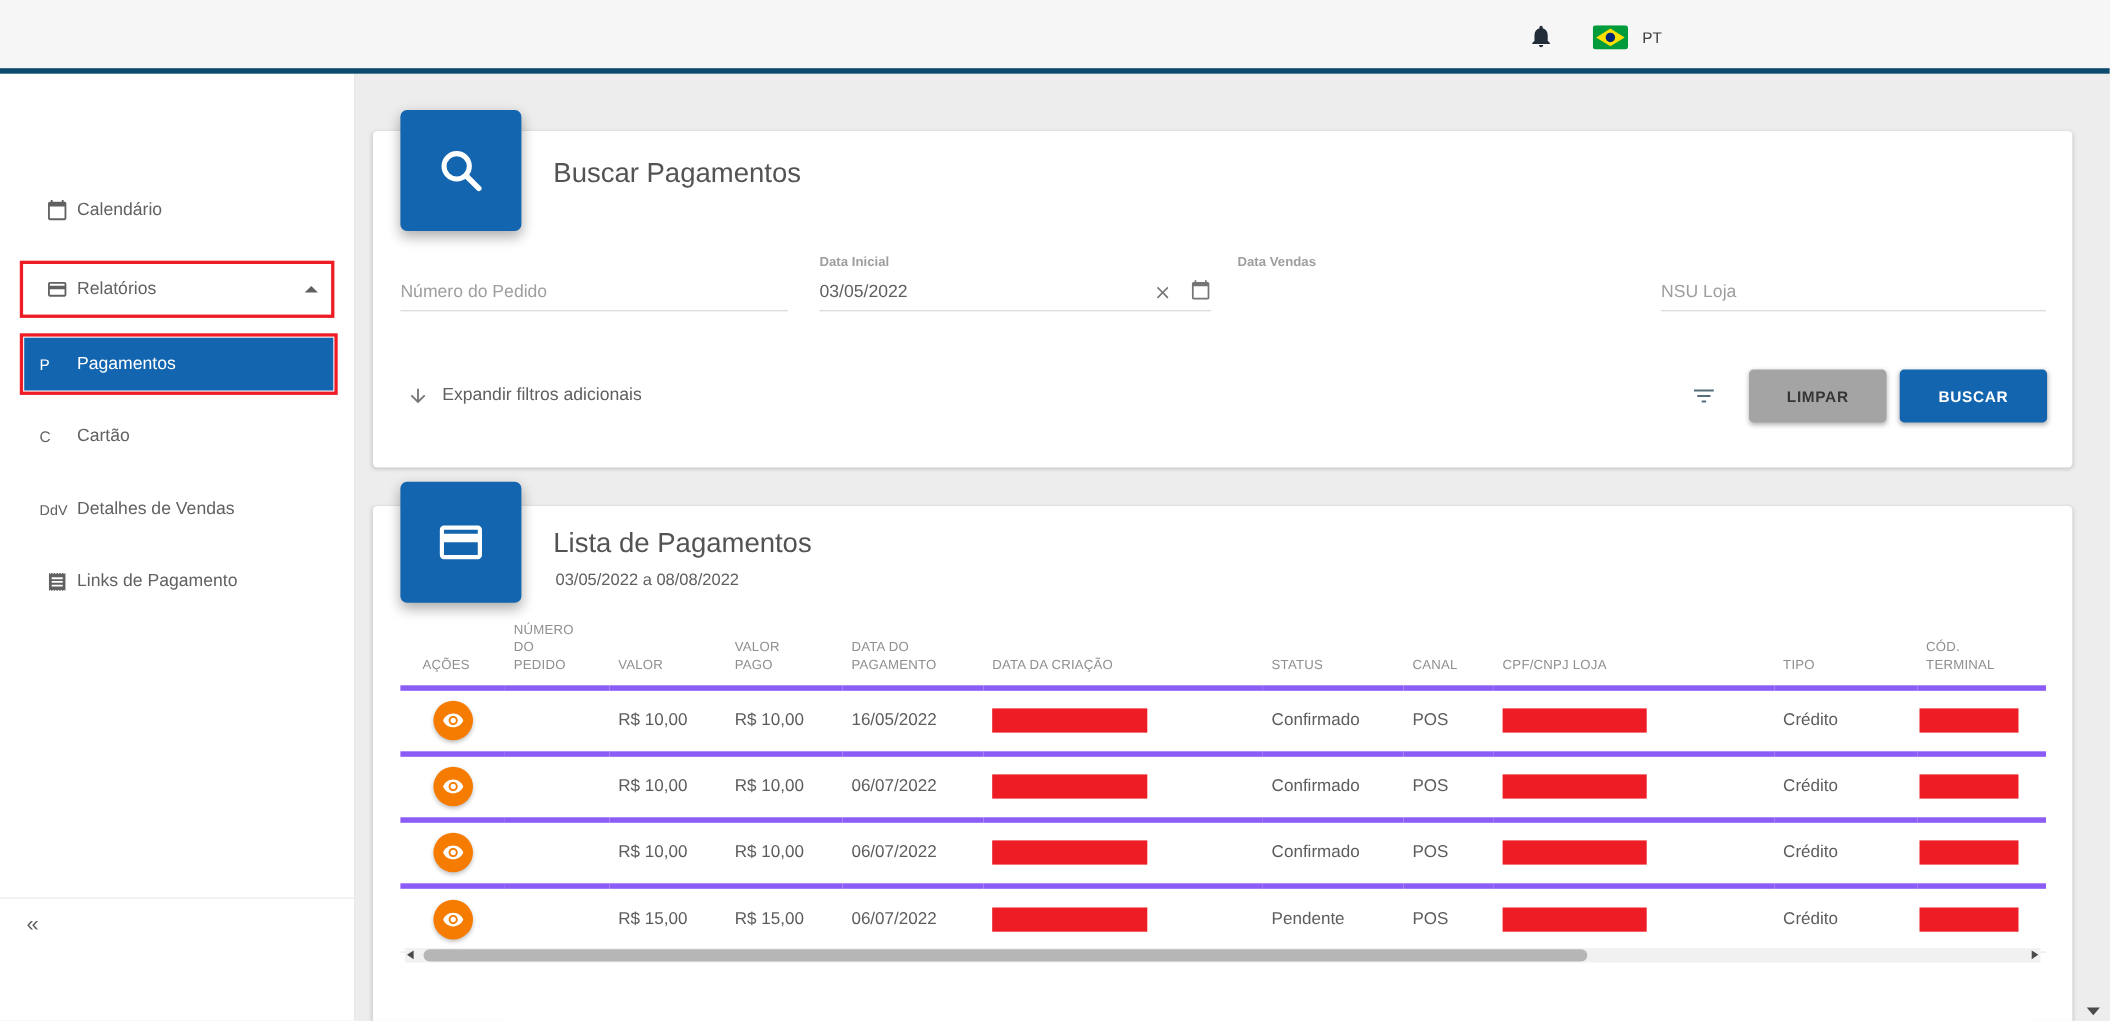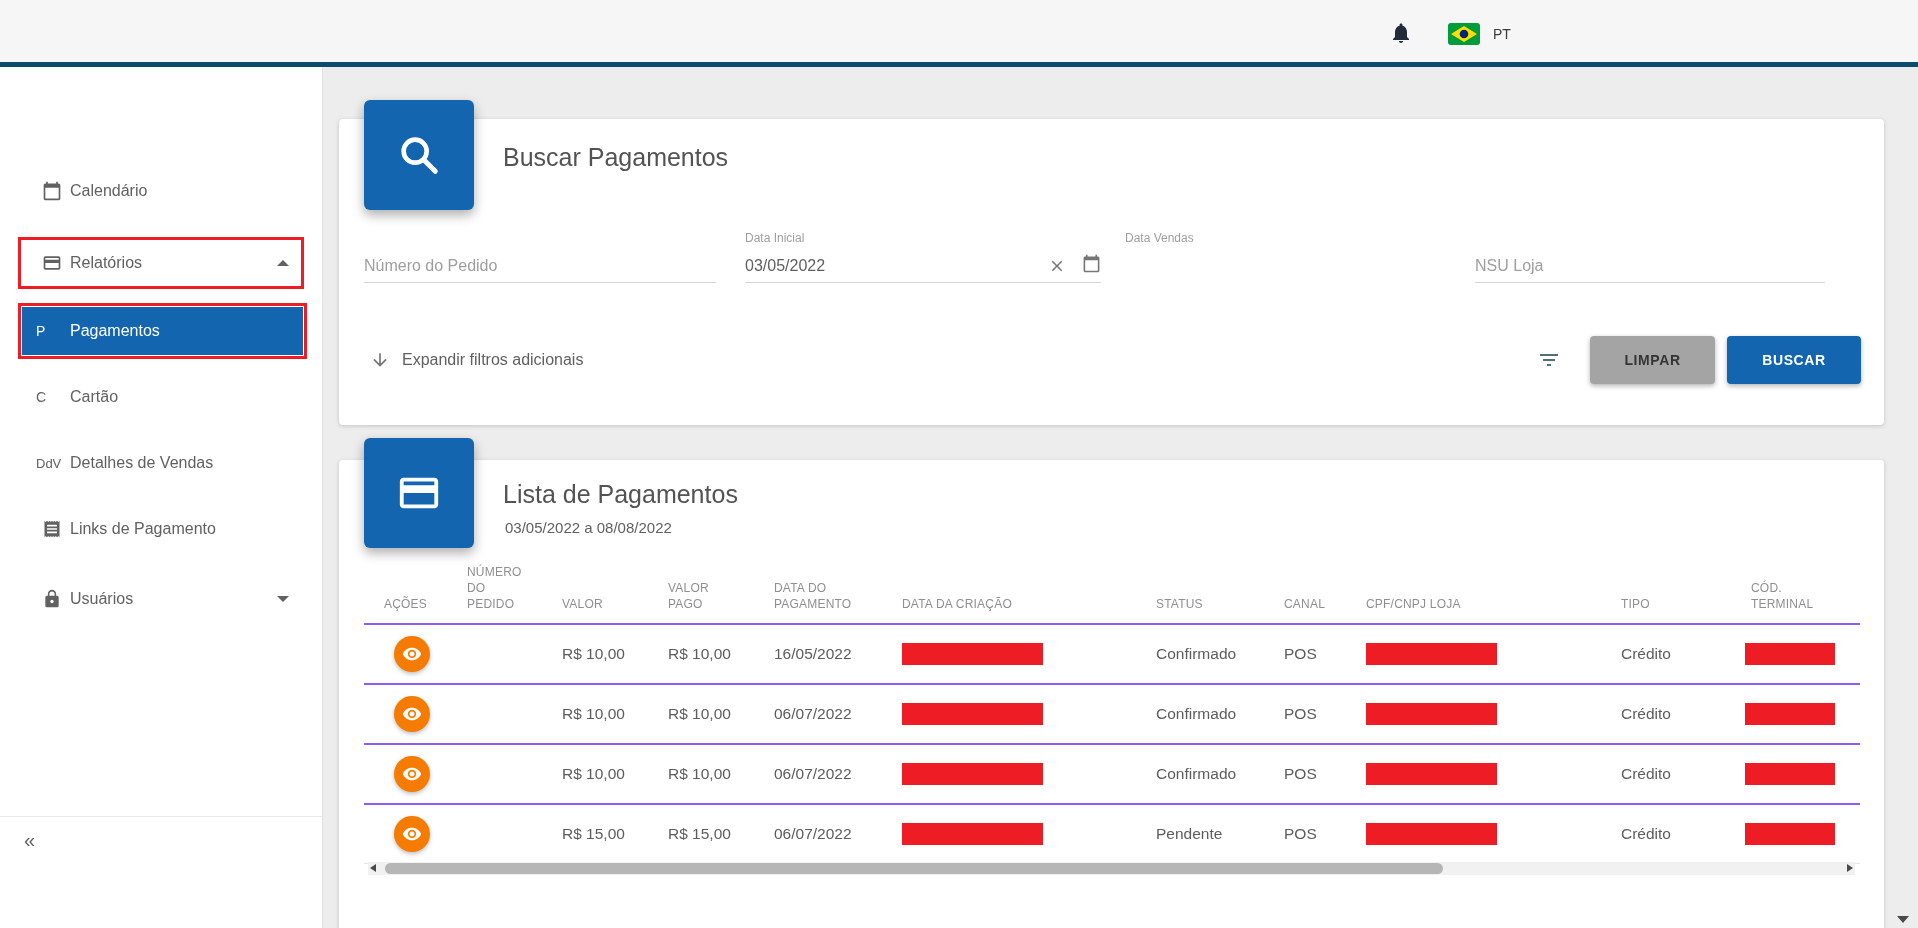--- a/index.html
+++ b/index.html
@@ -34,42 +34,42 @@
   .card2{left:339px;top:460px;width:1545px;height:480px;}
   .icon-tile{position:absolute;width:110px;height:110px;background:var(--accent-blue,#1265ae);border-radius:6px;
     box-shadow:0 5px 12px rgba(0,0,0,0.32);display:flex;align-items:center;justify-content:center;z-index:3;}
   .tile1{left:364px;top:100px;}
   .tile2{left:364px;top:438px;}
   .card-title{position:absolute;font-size:25px;color:#535353;font-weight:400;}
   .card-subtitle{position:absolute;font-size:15px;color:#5f5f5f;}
   
   .field{position:absolute;top:112px;}
   .field.no-label{top:130px;}
-  .field-label{height:18px;font-size:12px;color:#9e9e9e;}
+  .field-label{height:18px;font-size:12px;color:#9e9e9e;font-weight:bold;}
   .field-row{height:34px;display:flex;align-items:center;border-bottom:1px solid #d4d4d4;}
   .line-input{width:100%;border:none;outline:none;background:transparent;font-size:16px;color:#5f5f5f;
     font-family:"Liberation Sans","DejaVu Sans",sans-serif;}
   .line-input::placeholder{color:#9e9e9e;opacity:1;}
   .clear-x{flex:none;width:18px;height:18px;margin-left:8px;cursor:pointer;}
   .cal-ic{flex:none;margin-left:16px;cursor:pointer;}
   .expand-link{position:absolute;left:31px;top:228px;height:26px;display:flex;align-items:center;gap:12px;cursor:pointer;}
   .expand-text{font-size:16px;color:#5f5f5f;}
   .filter-ic{position:absolute;left:1198px;top:229px;cursor:pointer;}
   .btn{position:absolute;top:217px;height:48px;border:none;border-radius:4px;font-size:14px;font-weight:700;
     letter-spacing:0.6px;cursor:pointer;box-shadow:0 2px 5px rgba(0,0,0,0.3);
     font-family:"Liberation Sans","DejaVu Sans",sans-serif;}
   .btn-limpar{left:1251px;width:125px;background:#a4a4a4;color:#353535;}
   .btn-buscar{left:1388px;width:134px;background:var(--accent-blue,#1265ae);color:#ffffff;}
   
   .table-wrap{position:absolute;left:25px;top:90px;width:1496px;}
   table{border-collapse:collapse;table-layout:fixed;width:1496px;}
   th{font-size:12px;font-weight:400;color:#8f8f8f;text-align:left;vertical-align:bottom;
     padding:14px 8px 10px 8px;letter-spacing:0.2px;line-height:1.35;}
   th .hdr{display:inline-block;}
-  td{font-size:15.5px;color:#5c5c5c;height:60px;padding:0 8px;border-top:2px solid #8b5cf6;}
+  td{font-size:15.5px;color:#5c5c5c;height:60px;padding:0 8px;border-top:5px solid #8b5cf6;}
   tbody tr:last-child td{border-bottom:1px solid #e6e6e6;}
   .col-acoes{width:95px;}
   .col-numero_pedido{width:95px;}
   .col-valor{width:106px;}
   .col-valor_pago{width:106px;}
   .col-data_pagamento{width:128px;}
   .col-data_criacao{width:254px;}
   .col-status{width:128px;}
   .col-canal{width:82px;}
   .col-cpf_cnpj_loja{width:255px;}
@@ -159,29 +159,20 @@
 
   <div class="nav-item" style="top:438px;">
     <span class="nav-icon">
       <svg viewBox="0 0 24 24" width="20" height="20">
           <path fill="#616161" d="M3 22l1.5-1.5L6 22l1.5-1.5L9 22l1.5-1.5L12 22l1.5-1.5L15 22l1.5-1.5L18 22l1.5-1.5L21 22V2l-1.5 1.5L18 2l-1.5 1.5L15 2l-1.5 1.5L12 2l-1.5 1.5L9 2 7.5 3.5 6 2 4.5 3.5 3 2v20zM18 17H6v-2h12v2zm0-4H6v-2h12v2zm0-4H6V7h12v2z"></path>
         </svg>
     </span>
     <span class="nav-label">Links de Pagamento</span>
   </div>
 
-  <div class="nav-item" style="top:508px;">
-    <span class="nav-icon">
-      <svg viewBox="0 0 24 24" width="20" height="20">
-          <path fill="#616161" d="M18 8h-1V6c0-2.76-2.24-5-5-5S7 3.24 7 6v2H6c-1.1 0-2 .9-2 2v10c0 1.1.9 2 2 2h12c1.1 0 2-.9 2-2V10c0-1.1-.9-2-2-2zm-6 9c-1.1 0-2-.9-2-2s.9-2 2-2 2 .9 2 2-.9 2-2 2zm3.1-9H8.9V6c0-1.71 1.39-3.1 3.1-3.1 1.71 0 3.1 1.39 3.1 3.1v2z"></path>
-        </svg>
-    </span>
-    <span class="nav-label">Usuários</span>
-    <span class="caret caret-down"></span>
-  </div>
 
   <div class="annotation-box" style="left:18px;top:170px;width:286px;height:52px;"></div>
   <div class="annotation-box" style="left:18px;top:236px;width:289px;height:56px;"></div>
 
   <div class="sidebar-divider"></div>
   <div class="collapse-btn">«</div>
 </nav>
 
 <section class="card card1">
   <h1 class="card-title" style="left:164px;top:24px;">Buscar Pagamentos</h1>
@@ -206,21 +197,21 @@
             <path fill="#757575" d="M20 3h-1V1h-2v2H7V1H5v2H4c-1.1 0-2 .9-2 2v16c0 1.1.9 2 2 2h16c1.1 0 2-.9 2-2V5c0-1.1-.9-2-2-2zm0 18H4V8h16v13z"></path>
           </svg>
       </span>
     </div>
   </div>
 
   <div class="field" style="left:786px;width:356px;">
     <div class="field-label">Data Vendas</div>
   </div>
 
-  <div class="field no-label" style="left:1136px;width:350px;">
+  <div class="field no-label" style="left:1171px;width:350px;">
     <div class="field-row">
       <input class="line-input" placeholder="NSU Loja" style="">
     </div>
   </div>
 
   <div class="expand-link">
     <svg viewBox="0 0 24 24" width="20" height="20">
         <path fill="#757575" d="M20 12l-1.41-1.41L13 16.17V4h-2v12.17l-5.58-5.59L4 12l8 8 8-8z"></path>
       </svg>
     <span class="expand-text">Expandir filtros adicionais</span>

